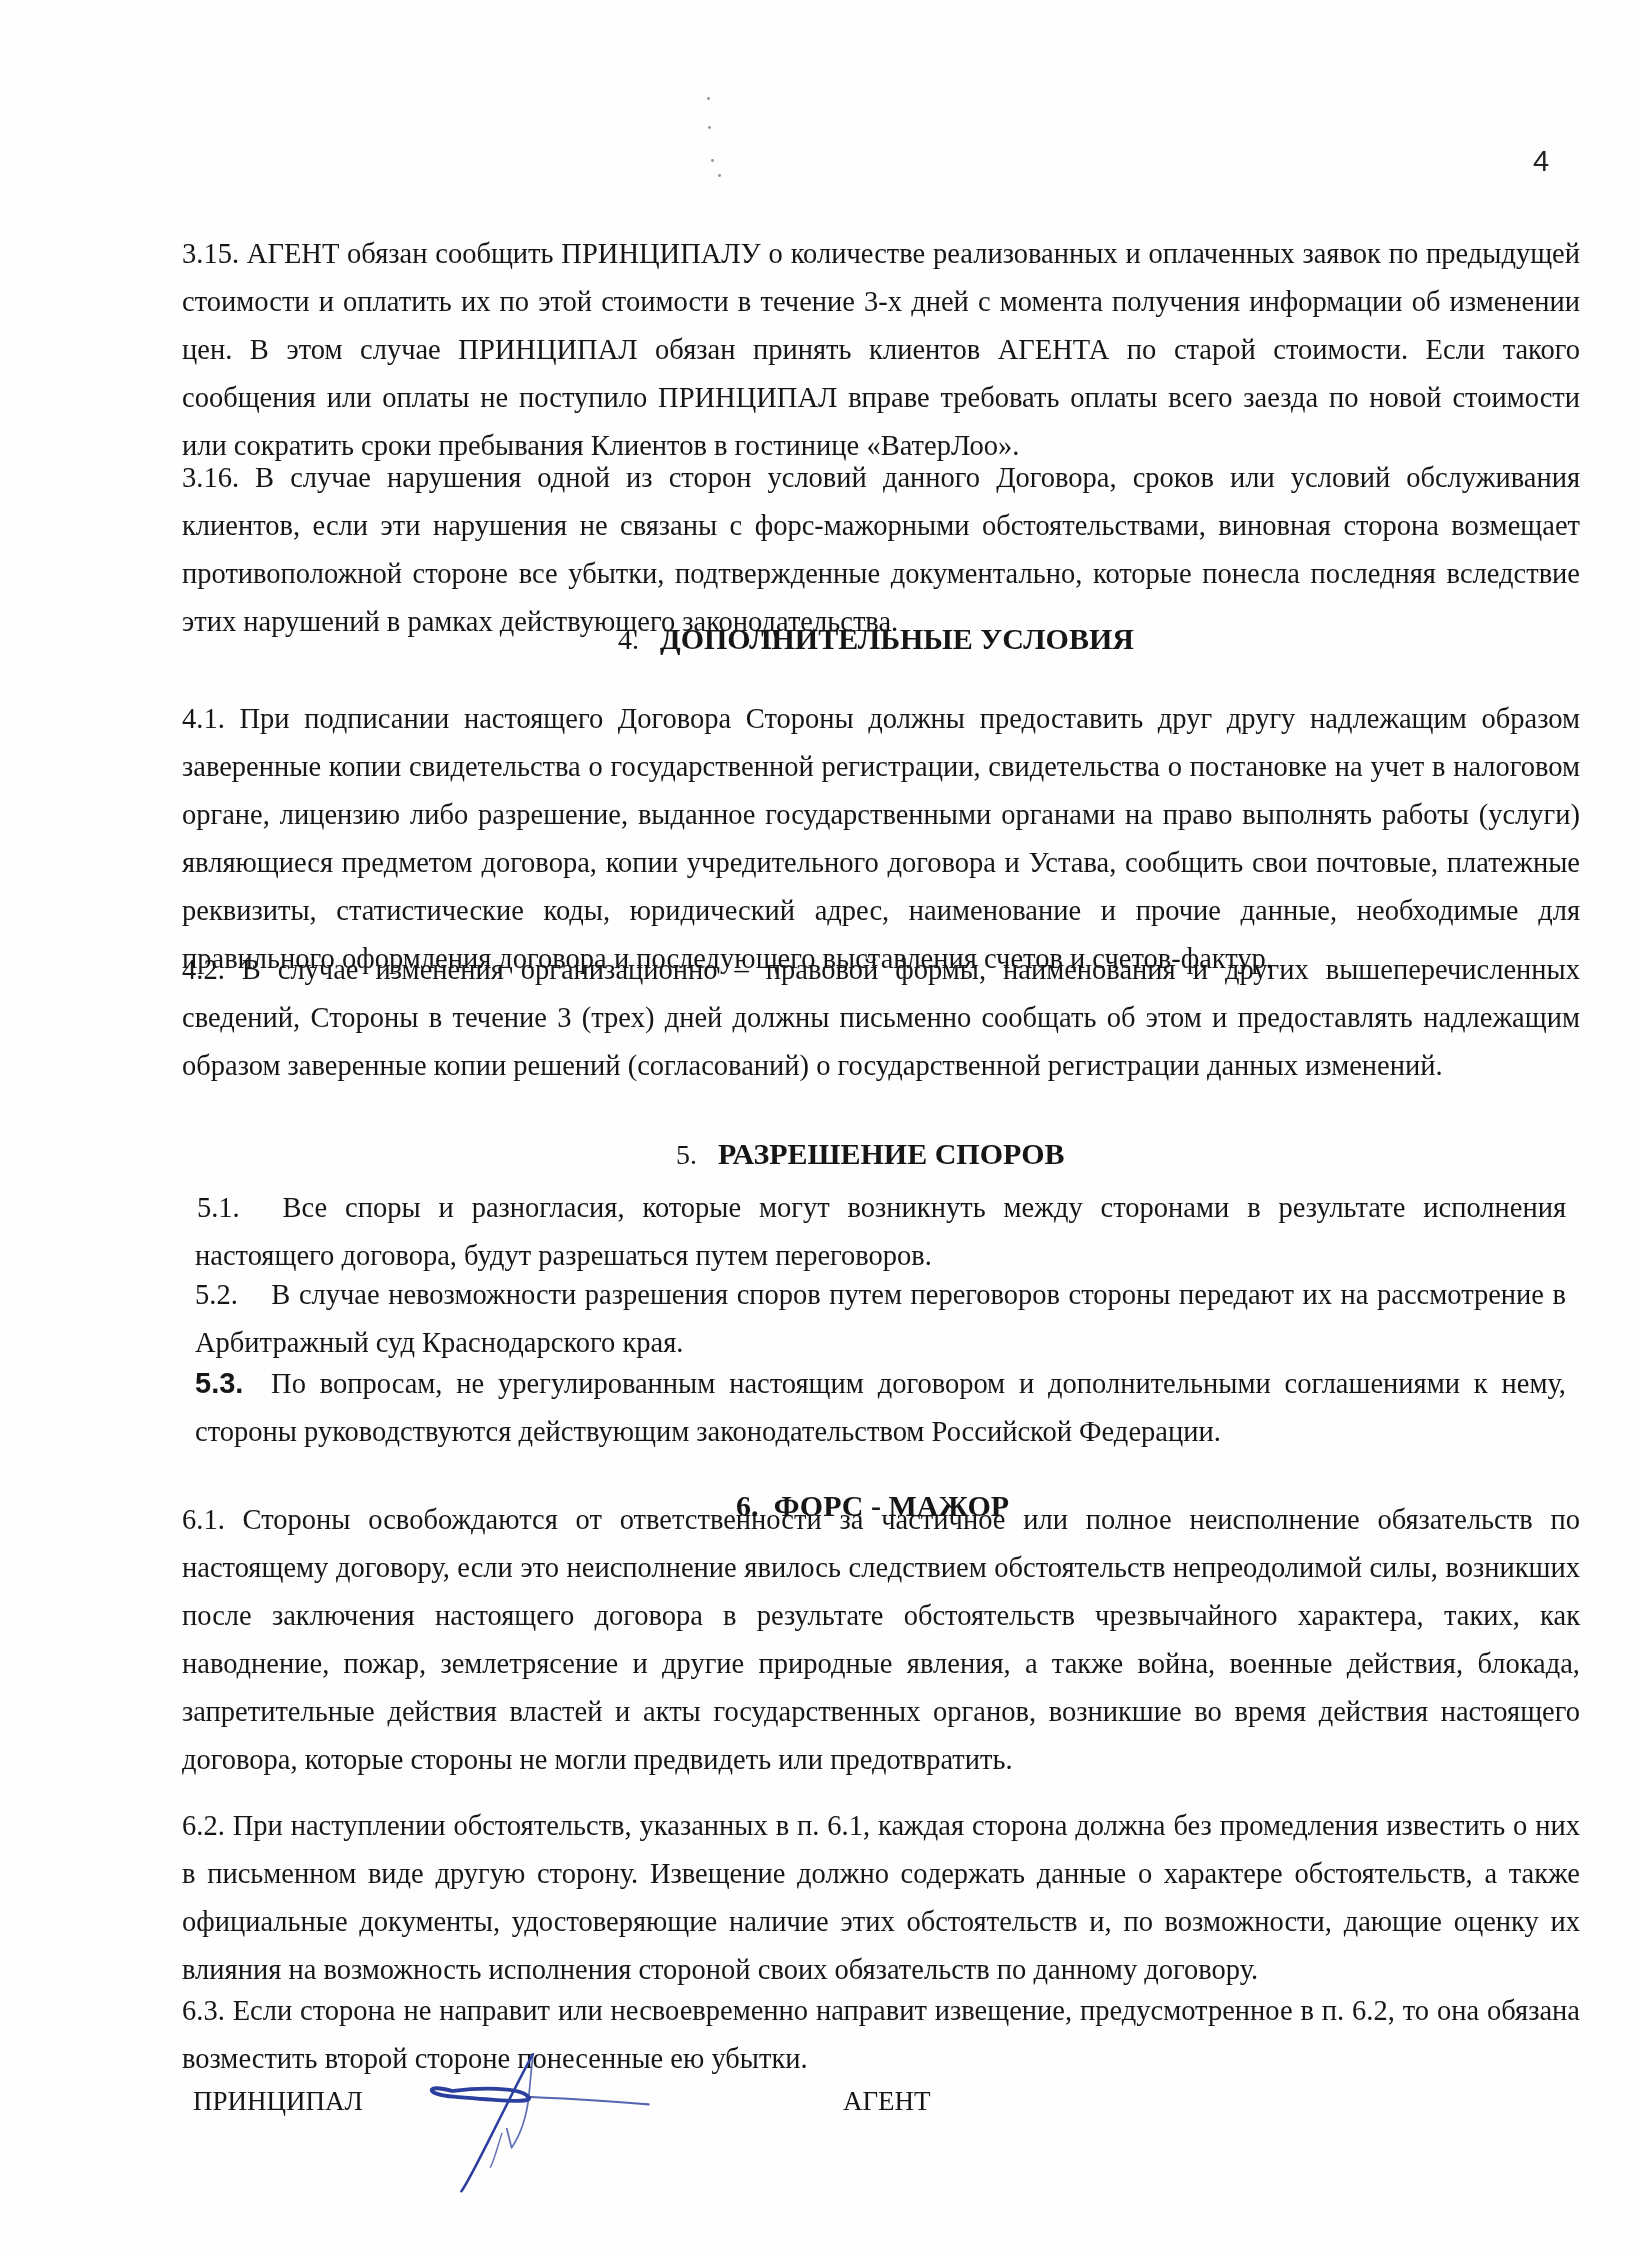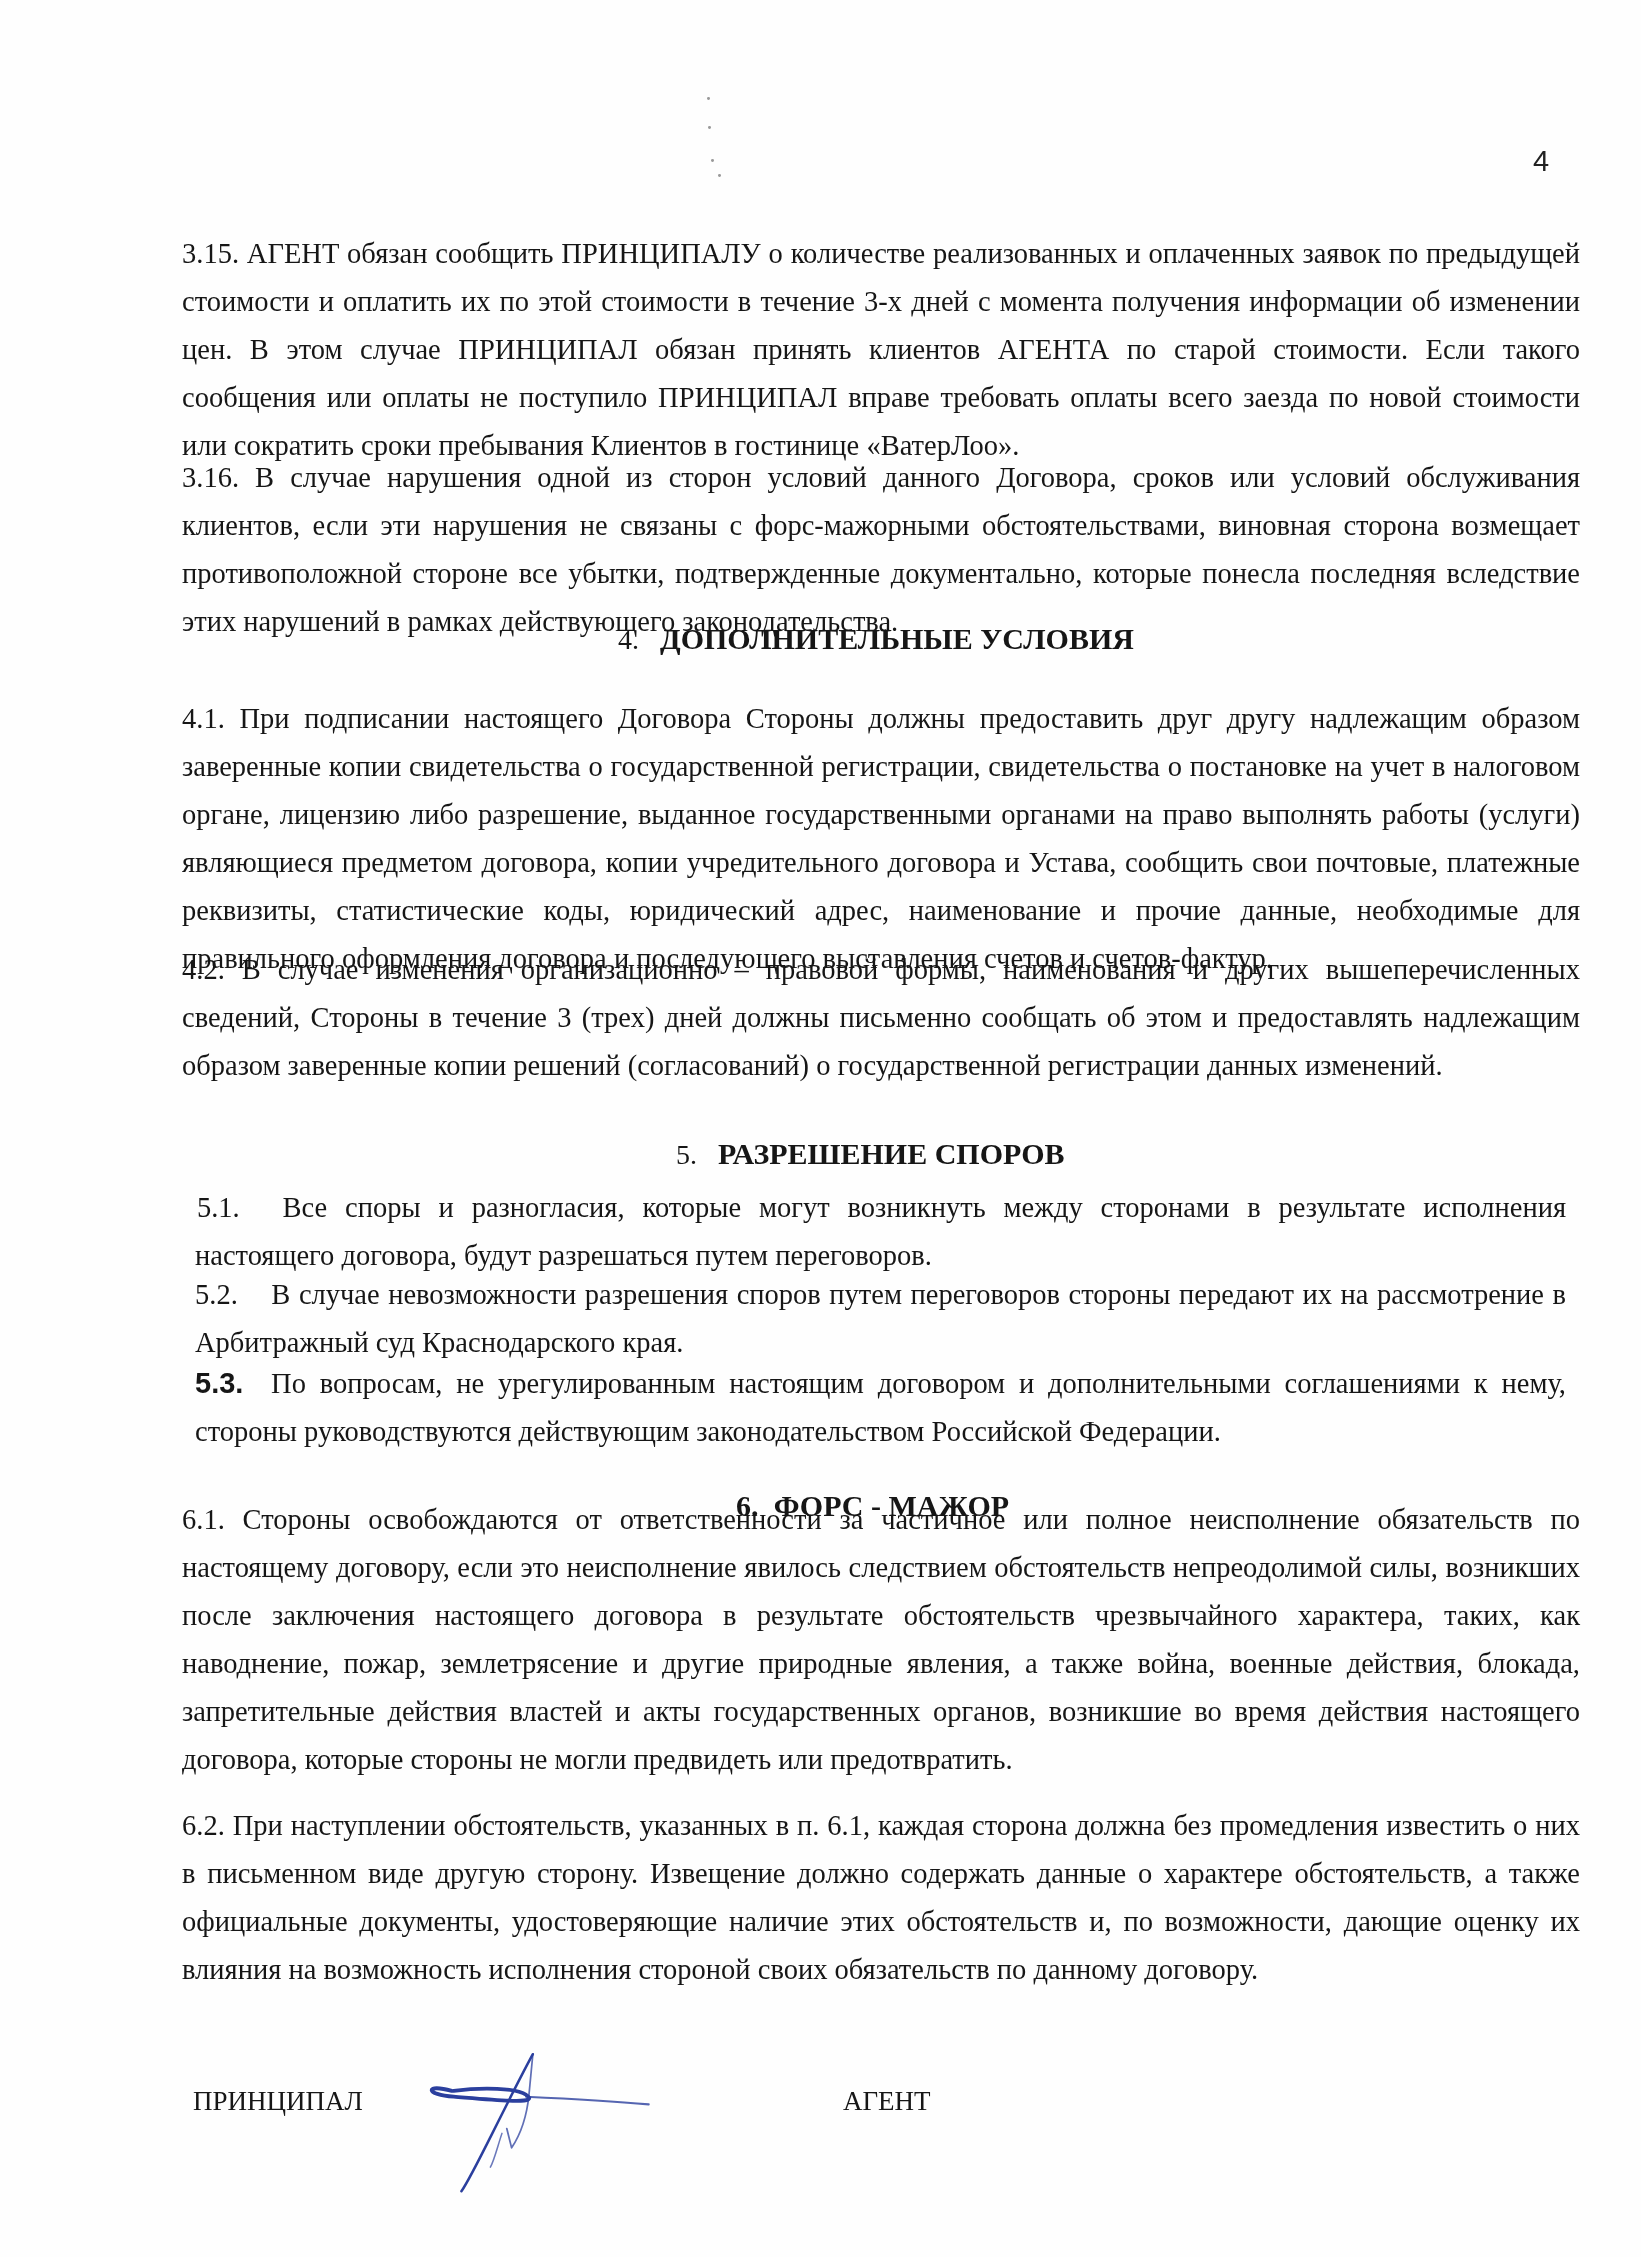--- a/index.html
+++ b/index.html
@@ -86,20 +86,24 @@
   <div class="blk" style="top:1459px;margin-top:37px;">
     <span>6.1.</span>
     <span>Стороны освобождаются от ответственности за частичное или полное неисполнение обязательств по настоящему договору, если это неисполнение явилось следствием обстоятельств непреодолимой силы, возникших после заключения настоящего договора в результате обстоятельств чрезвычайного характера, таких, как наводнение, пожар, землетрясение и другие природные явления, а также война, военные действия, блокада, запретительные действия властей и акты государственных органов, возникшие во время действия настоящего договора, которые стороны не могли предвидеть или предотвратить.</span>
   </div>
 
   <div class="blk" style="top:1802px;">
     <span>6.2.</span>
     <span>При наступлении обстоятельств, указанных в п. 6.1, каждая сторона должна без промедления известить о них в письменном виде другую сторону. Извещение должно содержать данные о характере обстоятельств, а также официальные документы, удостоверяющие наличие этих обстоятельств и, по возможности, дающие оценку их влияния на возможность исполнения стороной своих обязательств по данному договору.</span>
   </div>
 
+  <div class="blk" style="top:1987px;">
+    <span>6.3.</span>
+    <span>Если сторона не направит или несвоевременно направит извещение, предусмотренное в п. 6.2, то она обязана возместить второй стороне понесенные ею убытки.</span>
+  </div>
 
   <div class="sig-row" style="left:193px;">ПРИНЦИПАЛ</div>
   <div class="sig-row" style="left:843px;">АГЕНТ</div>
 
   <svg class="sig" width="1641" height="2257" viewBox="0 0 1700 2338">
     <g fill="none" stroke="#2b3f9e" stroke-linecap="round" stroke-linejoin="round">
       <path d="M 468 2166 C 440 2158, 440 2170, 470 2172 C 520 2176, 560 2180, 545 2170 C 535 2163, 500 2162, 470 2166" stroke-width="4"></path>
       <path d="M 545 2172 C 590 2174, 630 2176, 672 2180" stroke-width="2.2" opacity="0.8"></path>
       <path d="M 552 2128 C 540 2150, 525 2180, 510 2210 C 495 2240, 485 2260, 478 2270" stroke-width="2.6"></path>
       <path d="M 552 2128 L 548 2170 C 546 2190, 540 2210, 530 2225 L 525 2205" stroke-width="1.8" opacity="0.75"></path>

